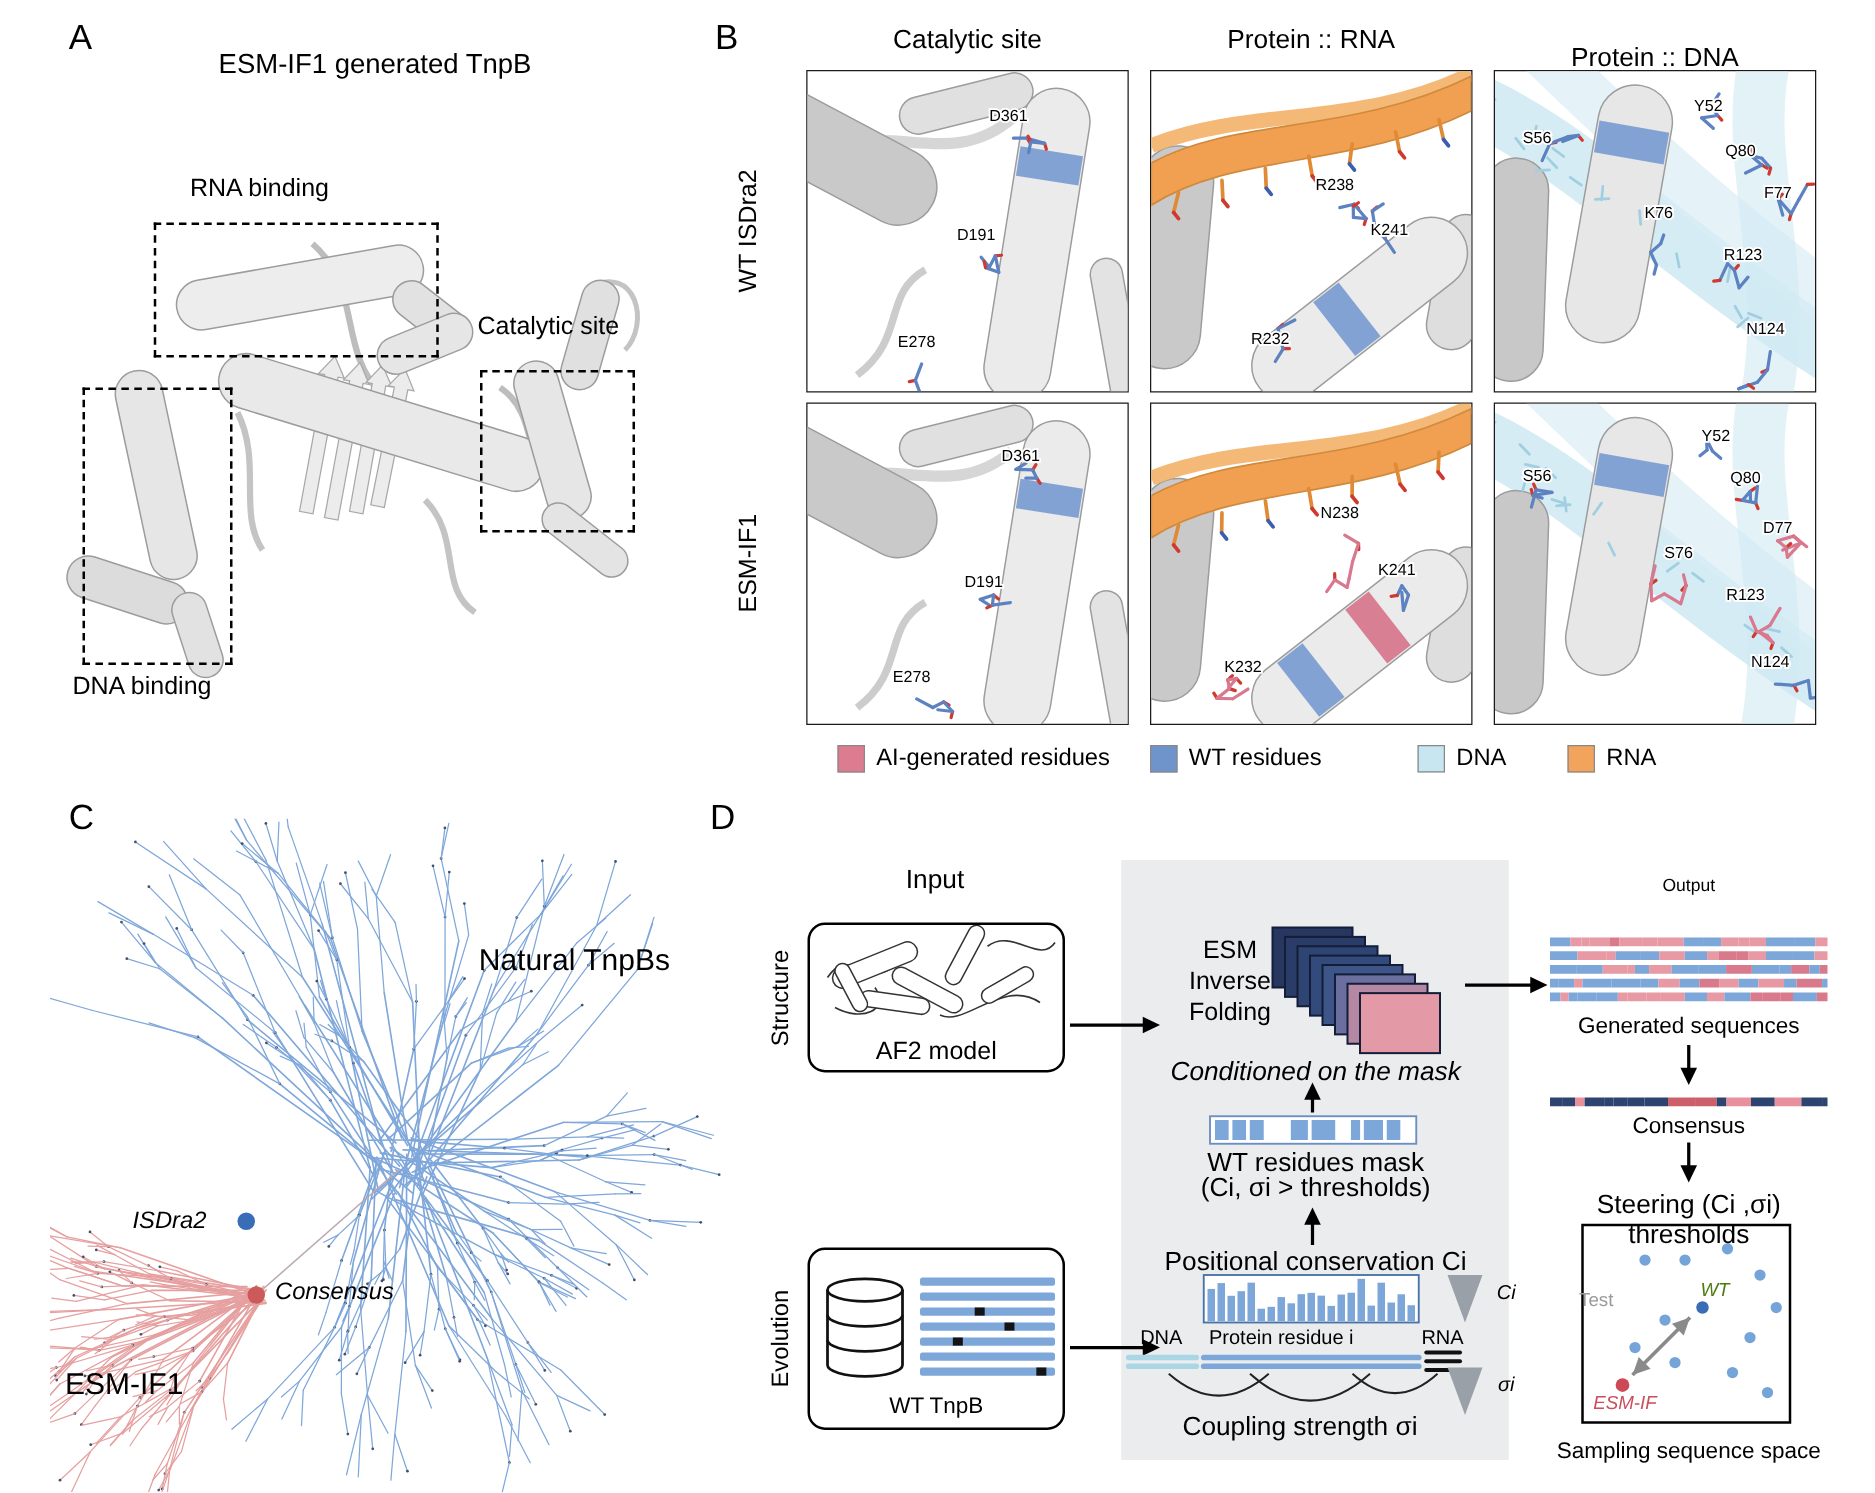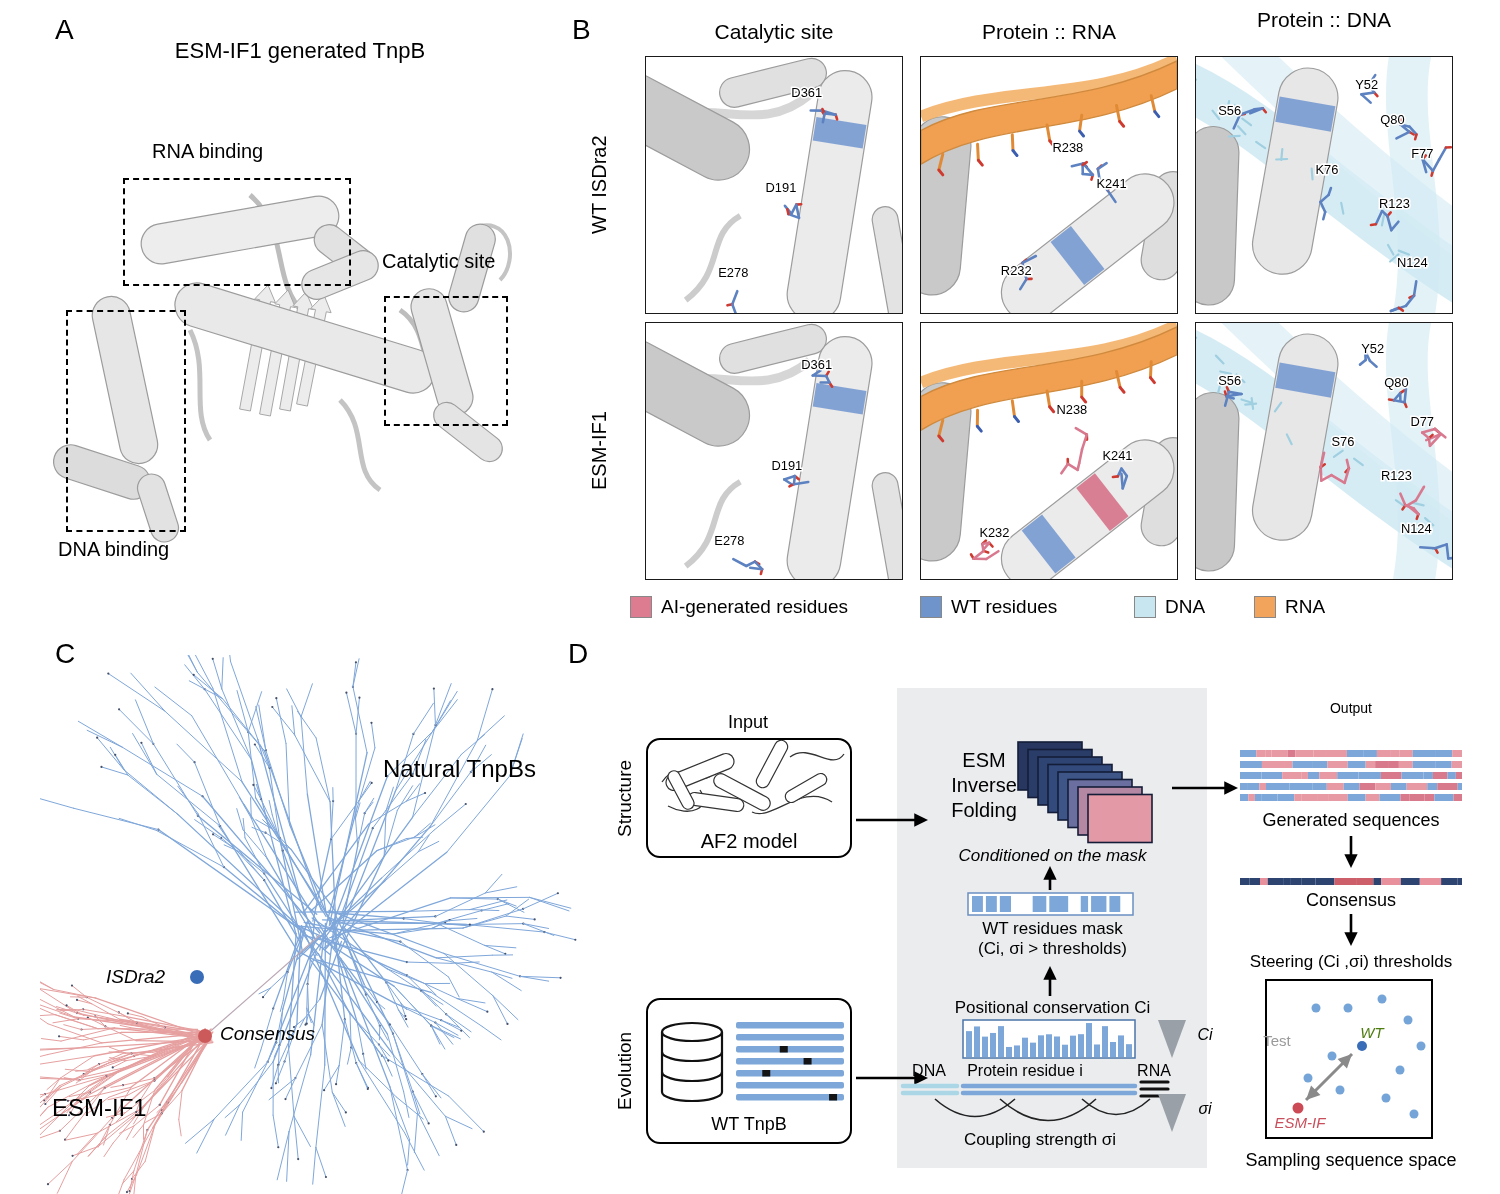--- a/index.html
+++ b/index.html
@@ -11,21 +11,21 @@
   .a-title{position:absolute;font-weight:normal;font-size:22px;text-align:center}
   .ann{position:absolute;font-size:20px}
   .dash-box{position:absolute;border:2.5px dashed #000}
   .bhead{position:absolute;font-size:21px;text-align:center}
   .vlabel{position:absolute;writing-mode:vertical-rl;transform:rotate(180deg);
           display:flex;align-items:center;justify-content:center;font-size:20px}
   .bcell{position:absolute;border:1.5px solid #1a1a1a;background:#fff}
   #b-legend{position:absolute;left:0;top:0;width:100%;height:100%;pointer-events:none}
   .legend-item{position:absolute;display:flex;align-items:center;gap:9px;font-size:19px}
   .legend-swatch{width:22px;height:22px;border:1px solid #888;display:inline-block;flex:0 0 auto}
-  .dtext{position:absolute;text-align:center;font-size:17px}
+  .dtext{position:absolute;text-align:center;font-size:21px}
   .italic{font-style:italic}
   .box{position:absolute;border:2px solid #000;border-radius:14px;background:transparent}
   .model-bg{position:absolute;background:#eaecee}
   .c-label{position:absolute;font-size:24px}
   .pre{white-space:pre-line}
 </style>
 </head>
 <body>
 
 <div class="figure">
@@ -76,21 +76,21 @@
   <div class="ann" style="left:152px;top:140px">RNA binding</div>
   <div class="dash-box" style="left:123px;top:178px;width:228px;height:108px"></div>
   <div class="ann" style="left:382px;top:250px">Catalytic site</div>
   <div class="dash-box" style="left:384px;top:296px;width:124px;height:130px"></div>
   <div class="dash-box" style="left:66px;top:310px;width:120px;height:222px"></div>
   <div class="ann" style="left:58px;top:538px">DNA binding</div>
 
   <div class="plabel" style="left:572px;top:14px">B</div>
   <div class="bhead" style="left:645px;top:20px;width:258px">Catalytic site</div>
   <div class="bhead" style="left:920px;top:20px;width:258px">Protein :: RNA</div>
-  <div class="bhead" style="left:1195px;top:8px;width:258px">Protein :: DNA</div>
+  <div class="bhead" style="left:1195px;top:35px;width:258px">Protein :: DNA</div>
   <div class="vlabel" style="left:584px;top:56px;width:30px;height:258px">WT ISDra2</div>
   <div class="vlabel" style="left:584px;top:322px;width:30px;height:258px">ESM-IF1</div>
 
   <svg class="bcell" id="bcell0" style="left:645px;top:56px" width="258" height="258" viewBox="0 0 258 258">
       <path stroke="#d6d6d6" stroke-width="9" fill="none" d="M5,75 C55,30 110,85 165,38"></path>
       <path stroke="#cccccc" stroke-width="6" fill="none" d="M40,245 C80,215 60,180 95,160"></path>
       <g transform="rotate(28 30 70)">
         <rect x="-50" y="39" width="160" height="62" rx="31" fill="#c9c9c9" stroke="#9c9c9c" stroke-width="1.2"></rect>
       </g>
       <g transform="rotate(-14 128 26)">
@@ -487,21 +487,21 @@
       <text x="34" y="62" font-size="13" font-family="&quot;Liberation Sans&quot;,sans-serif" text-anchor="middle" fill="#000" stroke="#fff" stroke-width="3" paint-order="stroke">S56</text>
       <text x="178" y="30" font-size="13" font-family="&quot;Liberation Sans&quot;,sans-serif" text-anchor="middle" fill="#000" stroke="#fff" stroke-width="3" paint-order="stroke">Y52</text>
       <text x="202" y="64" font-size="13" font-family="&quot;Liberation Sans&quot;,sans-serif" text-anchor="middle" fill="#000" stroke="#fff" stroke-width="3" paint-order="stroke">Q80</text>
       <text x="228" y="104" font-size="13" font-family="&quot;Liberation Sans&quot;,sans-serif" text-anchor="middle" fill="#000" stroke="#fff" stroke-width="3" paint-order="stroke">D77</text>
       <text x="148" y="124" font-size="13" font-family="&quot;Liberation Sans&quot;,sans-serif" text-anchor="middle" fill="#000" stroke="#fff" stroke-width="3" paint-order="stroke">S76</text>
       <text x="202" y="158" font-size="13" font-family="&quot;Liberation Sans&quot;,sans-serif" text-anchor="middle" fill="#000" stroke="#fff" stroke-width="3" paint-order="stroke">R123</text>
       <text x="222" y="212" font-size="13" font-family="&quot;Liberation Sans&quot;,sans-serif" text-anchor="middle" fill="#000" stroke="#fff" stroke-width="3" paint-order="stroke">N124</text>
     </svg>
 
   <div id="b-legend">
-      <div class="legend-item" style="left: 630px; top: 596px;">
+      <div class="legend-item" style="left: 670px; top: 596px;">
         <span class="legend-swatch" style="background: rgb(221, 123, 144);"></span>
         <span>AI-generated residues</span>
       </div>
       <div class="legend-item" style="left: 920px; top: 596px;">
         <span class="legend-swatch" style="background: rgb(111, 148, 204);"></span>
         <span>WT residues</span>
       </div>
       <div class="legend-item" style="left: 1134px; top: 596px;">
         <span class="legend-swatch" style="background: rgb(200, 230, 240);"></span>
         <span>DNA</span>
@@ -1562,21 +1562,21 @@
       <circle cx="1316" cy="1008" r="4.5" fill="#74a4d8"></circle>
       <circle cx="1332" cy="1056" r="4.5" fill="#74a4d8"></circle>
       <circle cx="1308" cy="1078" r="4.5" fill="#74a4d8"></circle>
       <circle cx="1362" cy="1046" r="5" fill="#3a6db8"></circle>
       <circle cx="1298" cy="1108" r="5.5" fill="#cc4a55"></circle>
       <line x1="1306" y1="1100" x2="1352" y2="1054" stroke="#8a8a8a" stroke-width="3"></line>
       <polygon points="1352,1054 1346.9640788466606,1068.4474737631654 1337.5525262368346,1059.0359211533394" fill="#8a8a8a"></polygon>
       <polygon points="1306,1100 1311.0359211533394,1085.5525262368346 1320.4474737631654,1094.9640788466606" fill="#8a8a8a"></polygon>
     </svg>
 
-  <div class="dtext" style="left:643px;top:712px;width:210px;font-size:18px">Input</div>
+  <div class="dtext" style="left:643px;top:692px;width:210px;font-size:21px">Input</div>
   <div class="dtext" style="left:1240px;top:700px;width:222px;font-size:14px">Output</div>
 
   <div class="box" style="left:646px;top:738px;width:206px;height:120px"></div>
   <div class="vlabel" style="left:612px;top:738px;width:26px;height:120px;font-size:19px">Structure</div>
   <div class="dtext" style="left:646px;top:830px;width:206px;font-size:20px">AF2 model</div>
 
   <div class="box" style="left:646px;top:998px;width:206px;height:146px"></div>
   <div class="vlabel" style="left:612px;top:998px;width:26px;height:146px;font-size:19px">Evolution</div>
   <div class="dtext" style="left:646px;top:1114px;width:206px;font-size:18px">WT TnpB</div>
 

